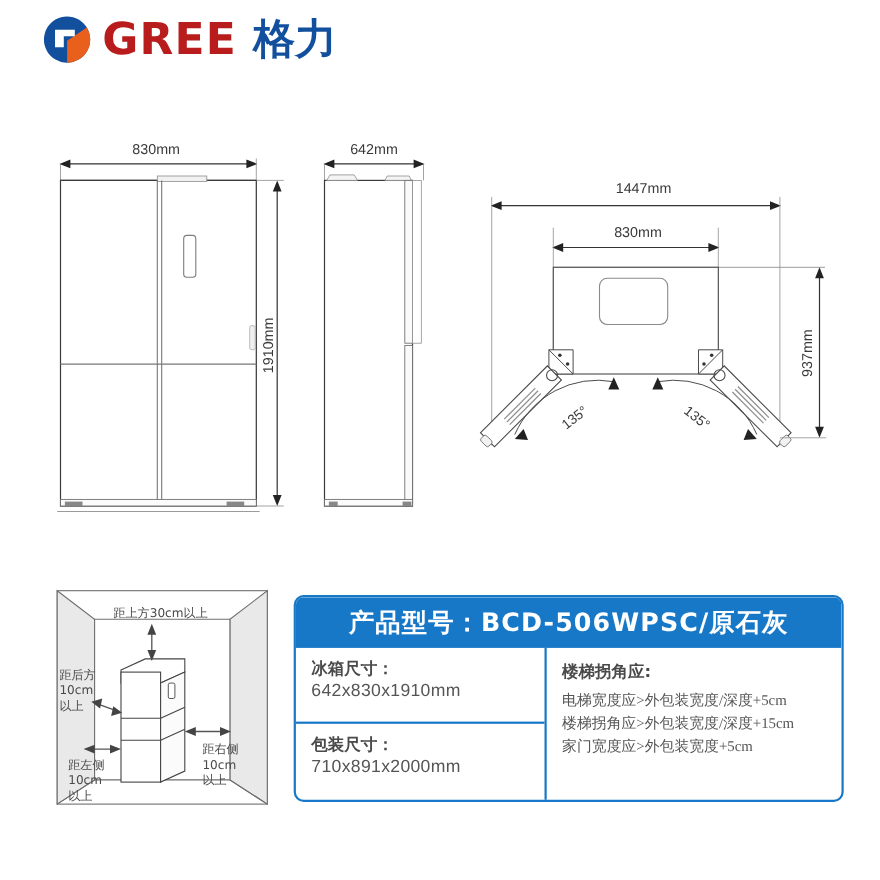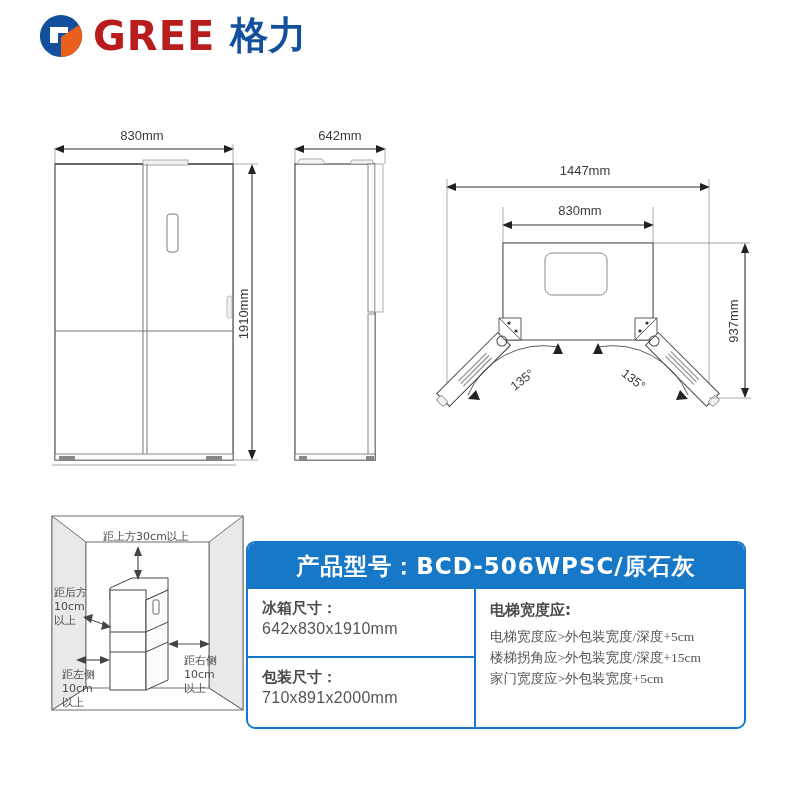--- a/index.html
+++ b/index.html
@@ -18,21 +18,21 @@
   .logo-cn{font-size:38px;color:#12509e;font-weight:bold;margin-left:6px;
            font-family:Liberation Mono, monospace;}
 
   
   .draw{position:absolute;}
   .dimtxt{font-size:13px;fill:#3a3a3a;font-family:"Liberation Sans",sans-serif;}
   .dimtxt-s{font-size:12.5px;fill:#3a3a3a;font-family:"Liberation Sans",sans-serif;}
 
   
   .infocard{
-    position:absolute;left:246px;top:541px;width:500px;height:188px;
+    position:absolute;left:267px;top:541px;width:500px;height:188px;
     border:2px solid #1878c8;border-radius:9px;box-sizing:border-box;
     background:#fff;overflow:hidden;
   }
   .infohead{
     height:46px;background:#1878c8;color:#fff;display:flex;
     align-items:center;justify-content:center;
     font-size:23px;font-weight:bold;letter-spacing:1px;
     font-family:"DejaVu Sans","Liberation Sans",sans-serif;
   }
   .infobody{display:flex;height:140px;}
@@ -43,21 +43,21 @@
              font-family:"DejaVu Sans",sans-serif;line-height:1.35;}
   .cell .val{font-size:16px;color:#555;letter-spacing:.3px;line-height:1.35;
              font-family:Liberation Sans, sans-serif;}
   .col-right{flex:1;box-sizing:border-box;padding:12px 0 0 14px;}
   .col-right .lbl{font-size:15px;font-weight:bold;color:#4a4a4a;margin-bottom:7px;
                   font-family:"DejaVu Sans",sans-serif;}
   .col-right .ln{font-size:13.5px;color:#555;line-height:1.55;
                  font-family:Liberation Serif, serif;white-space:nowrap;}
 
   
-  .clearwrap{position:absolute;left:50px;top:512px;width:195px;height:200px;}
+  .clearwrap{position:absolute;left:50px;top:533px;width:195px;height:200px;}
   .cl-txt{font-size:11px;fill:#4a4a4a;font-family:"DejaVu Sans",sans-serif;}
 </style>
 </head>
 <body>
 
 <div class="page">
 
   <div class="logo-wrap">
     <div class="logo-mark">
       <svg width="46" height="46" viewBox="0 0 46 46">
@@ -248,21 +248,21 @@
         <div class="cell top">
           <div class="lbl">冰箱尺寸：</div>
           <div class="val">642x830x1910mm</div>
         </div>
         <div class="cell">
           <div class="lbl">包装尺寸：</div>
           <div class="val">710x891x2000mm</div>
         </div>
       </div>
       <div class="col-right">
-        <div class="lbl">电梯宽度应:</div>
+        <div class="lbl">楼梯拐角应:</div>
         <div class="ln">电梯宽度应&gt;外包装宽度/深度+5cm</div>
         <div class="ln">楼梯拐角应&gt;外包装宽度/深度+15cm</div>
         <div class="ln">家门宽度应&gt;外包装宽度+5cm</div>
       </div>
     </div>
   </div>
 
 </div>
 
 </body></html>

